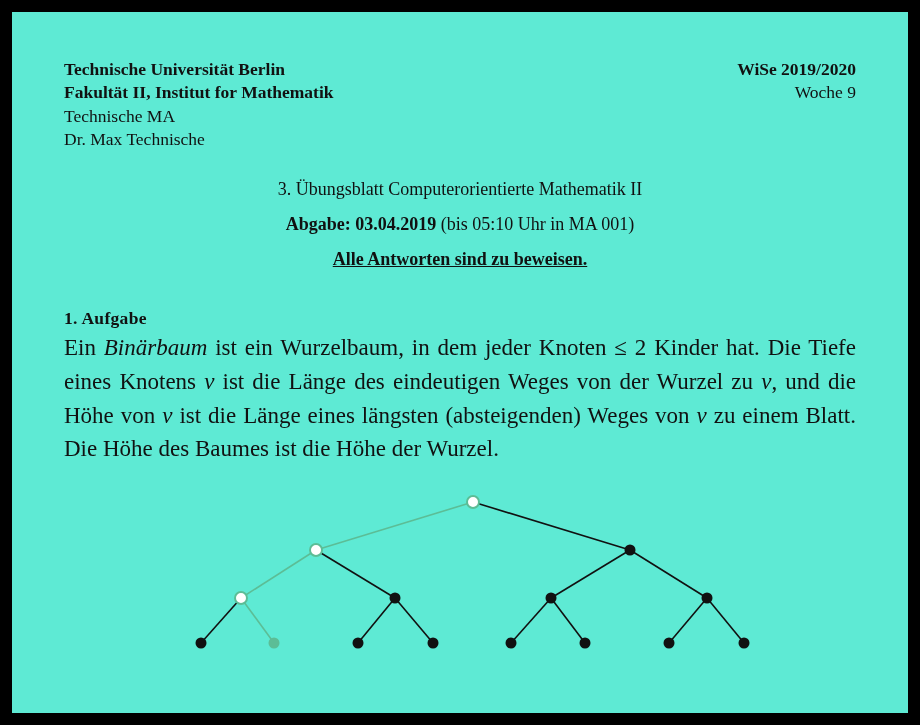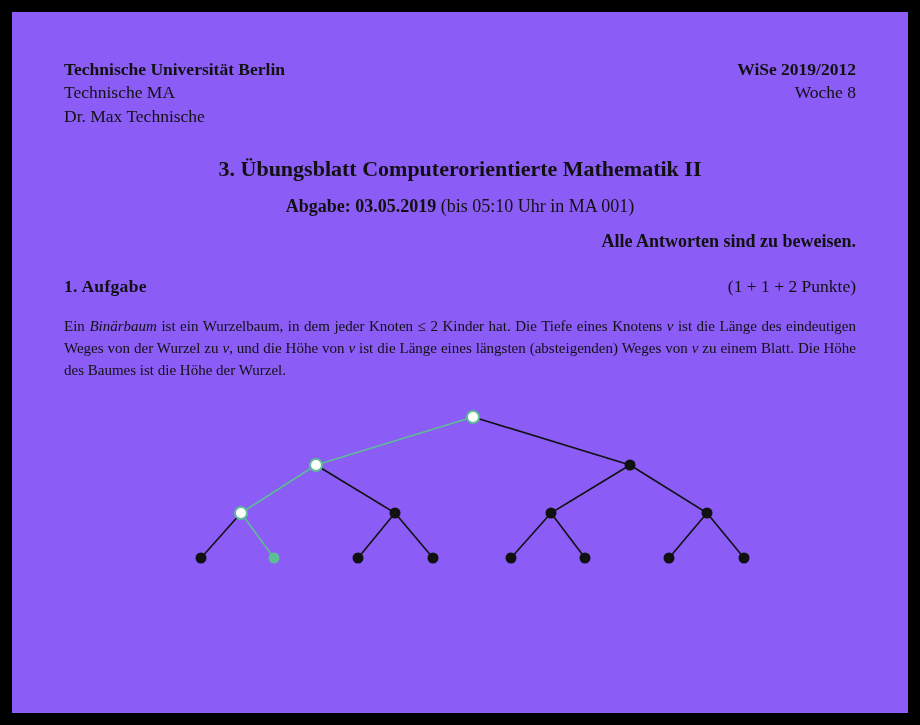--- a/index.html
+++ b/index.html
@@ -11,21 +11,21 @@
     width: 920px;
     height: 725px;
     font-family: "Liberation Serif", serif;
   }
   .page {
     position: absolute;
     left: 12px;
     top: 12px;
     width: 896px;
     height: 701px;
-    background: #8b5cf6;
+    background: #5eead4;
     overflow: hidden;
   }
   .content {
     position: absolute;
     left: 52px;
     top: 46px;
     width: 792px;
   }
 
   
@@ -39,56 +39,57 @@
   .b { font-weight: bold; }
   .hdr-line {
     font-size: 17.5px;
     color: #111;
     white-space: nowrap;
   }
 
   
   .title {
     text-align: center;
-    font-weight: bold;
-    font-size: 22px;
+    font-weight: normal;
+    font-size: 18px;
     margin-top: 28px;
     color: #111;
   }
   .subtitle {
     text-align: center;
     font-size: 18px;
     margin-top: 14px;
     color: #111;
   }
   .subtitle .b { font-weight: bold; }
   .allanswers {
-    text-align: right;
+    text-align: center;
     font-weight: bold;
     font-size: 18px;
     margin-top: 14px;
     color: #111;
+    text-decoration: underline;
   }
 
   
   .exline {
     display: flex;
     justify-content: space-between;
     align-items: baseline;
-    margin-top: 24px;
+    margin-top: 38px;
     font-size: 17.5px;
     color: #111;
   }
   .exline .ex-label { font-weight: bold; letter-spacing: .3px; }
   .exline .ex-points { font-weight: normal; }
 
   
   .para {
-    margin-top: 18px;
-    font-size: 15px;
+    margin-top: 2px;
+    font-size: 23px;
     line-height: 1.47;
     color: #111;
     text-align: justify;
   }
   .para i { font-style: italic; }
 
   
   .figure {
     position: relative;
     margin-top: 22px;
@@ -99,40 +100,40 @@
 </style>
 </head>
 <body>
 
 <div class="page">
   <div class="content">
 
     <div class="hdr">
       <div class="hdr-left">
         <div class="hdr-line b">Technische Universität Berlin</div>
+        <div class="hdr-line b">Fakultät II, Institut for Mathematik</div>
         <div class="hdr-line">Technische MA</div>
         <div class="hdr-line">Dr. Max Technische</div>
       </div>
       <div class="hdr-right">
-        <div class="hdr-line b">WiSe 2019/2012</div>
-        <div class="hdr-line">Woche 8</div>
+        <div class="hdr-line b">WiSe 2019/2020</div>
+        <div class="hdr-line">Woche 9</div>
       </div>
     </div>
 
     <div class="title">3. Übungsblatt Computerorientierte Mathematik II</div>
 
     <div class="subtitle">
-      <span class="b">Abgabe: 03.05.2019</span><span> (bis 05:10 Uhr in MA 001)</span>
+      <span class="b">Abgabe: 03.04.2019</span><span> (bis 05:10 Uhr in MA 001)</span>
     </div>
 
     <div class="allanswers">Alle Antworten sind zu beweisen.</div>
 
     <div class="exline">
       <span class="ex-label">1. Aufgabe</span>
-      <span class="ex-points">(1 + 1 + 2 Punkte)</span>
     </div>
 
     <div class="para"><span>Ein </span><i>Binärbaum</i><span> ist ein Wurzelbaum, in dem jeder Knoten ≤ 2 Kinder hat. Die Tiefe eines Knotens </span><i>v</i><span> ist die Länge des eindeutigen Weges von der Wurzel zu </span><i>v</i><span>, und die Höhe von </span><i>v</i><span> ist die Länge eines längsten (absteigenden) Weges von </span><i>v</i><span> zu einem Blatt. Die Höhe des Baumes ist die Höhe der Wurzel.</span></div>
 
     <div class="figure">
       <svg width="792" height="175" viewBox="0 0 792 175">
         <g id="edges">
             <line x1="409" y1="14" x2="252" y2="62" stroke="#5cbd96" stroke-width="1.6"></line>
             <line x1="409" y1="14" x2="566" y2="62" stroke="#111111" stroke-width="1.6"></line>
             <line x1="252" y1="62" x2="177" y2="110" stroke="#5cbd96" stroke-width="1.6"></line>

